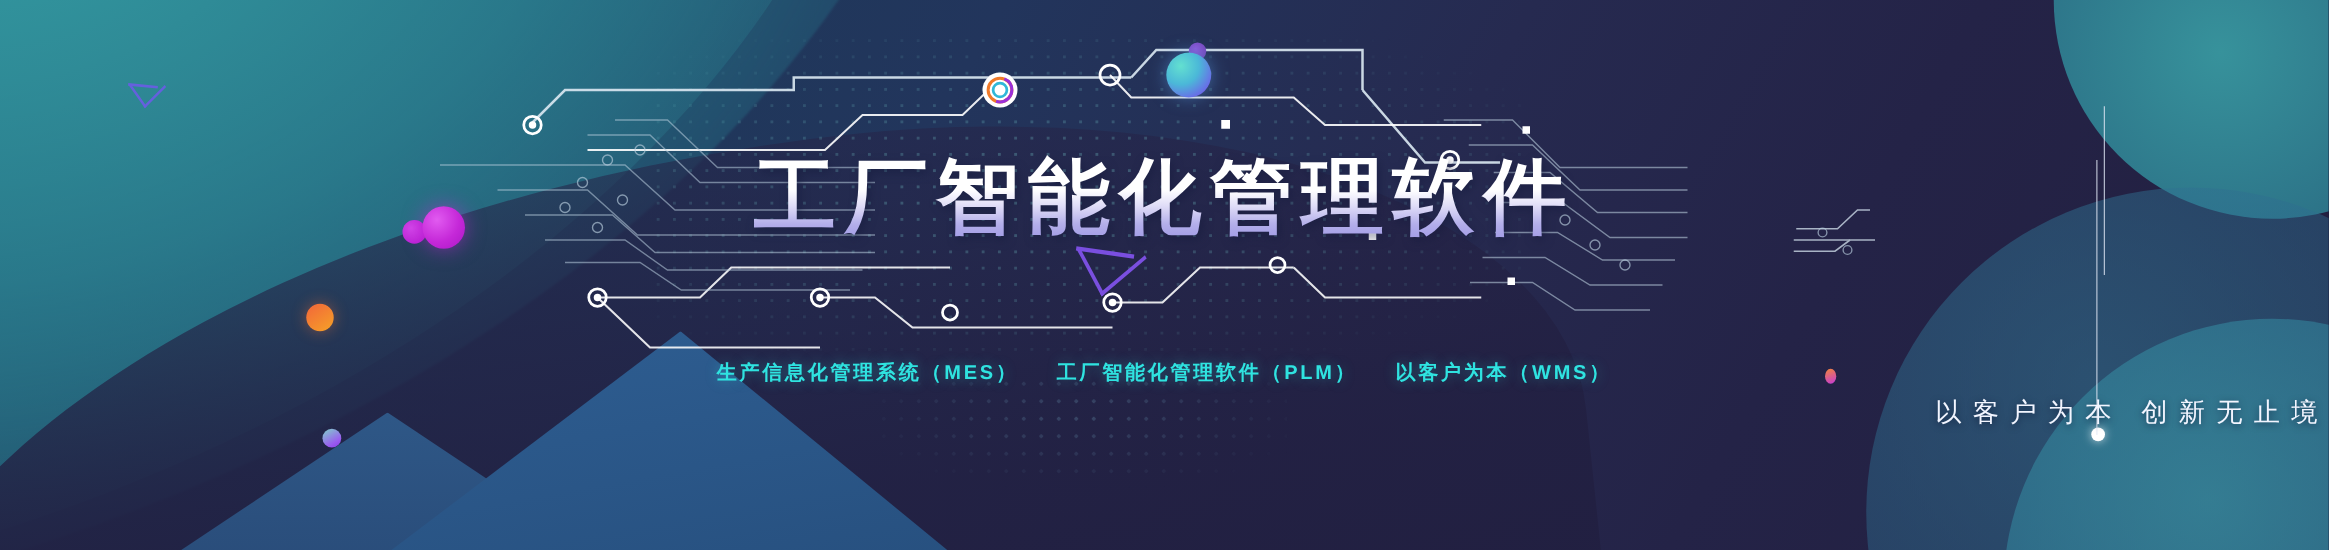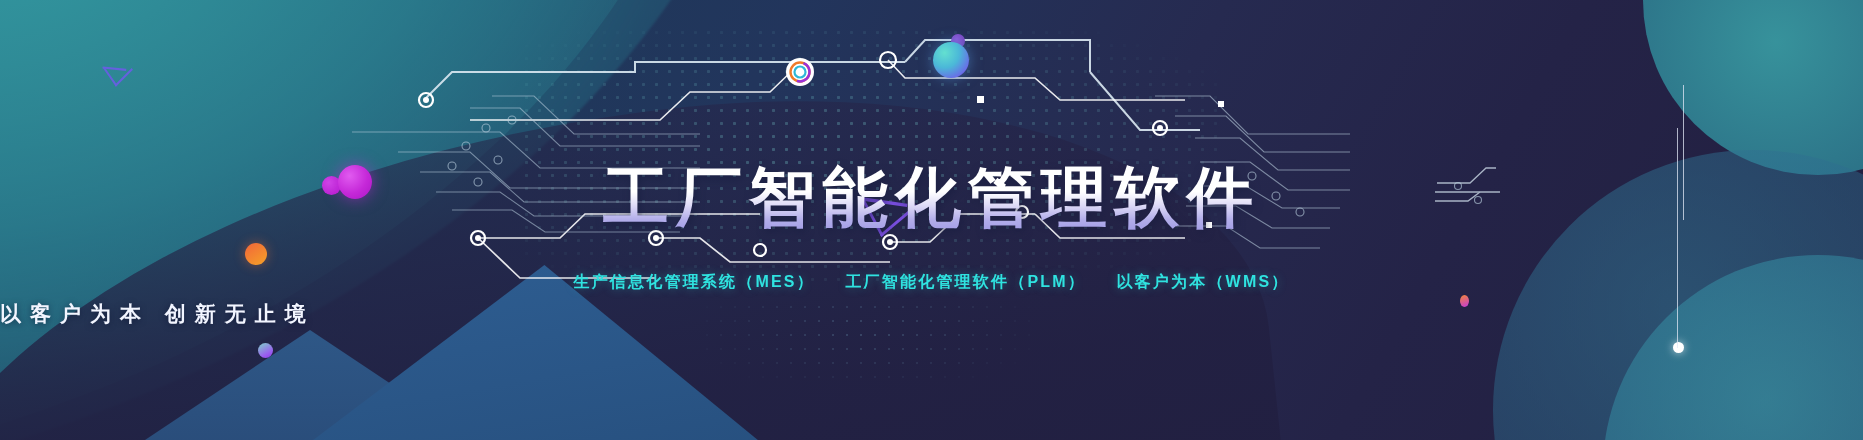--- a/index.html
+++ b/index.html
@@ -196,21 +196,20 @@
 
   
   .circuit { position:absolute; left:0; top:0; width:1863px; height:440px; }
 
   
   .title-wrap {
     position: absolute;
     left: 0; right: 0;
     top: 124px;
     text-align: center;
-    margin-top: 40px;
   }
   .main-title {
     display: inline-block;
     font-size: 66px;
     font-weight: bold;
     letter-spacing: 7px;
     line-height: 1;
     background: linear-gradient(180deg, #ffffff 0%, #ffffff 42%, #dfdcf7 62%, #b3aeea 84%, #a49ee6 100%);
     -webkit-background-clip: text;
     background-clip: text;
@@ -225,31 +224,30 @@
     left: 0; right: 0;
     top: 272px;
     text-align: center;
   }
   .subtitle-item {
     display: inline-block;
     color: #2fe3e0;
     font-size: 16px;
     font-weight: bold;
     letter-spacing: 2.2px;
-    margin: 0 13px;
+    margin: 16px 13px;
     text-shadow: 0 0 10px rgba(47,227,224,.35);
     text-align: right;
   }
 
   .tagline-wrap {
     position: absolute;
     left: 0; right: 0;
-    top: 300px;
-    text-align: left;
-    font-weight: bold;
+    top: 316px;
+    text-align: right;
   }
   .tagline {
     display: inline-block;
     color: #f2f5ff;
     font-size: 21px;
     letter-spacing: 9px;
     text-shadow: 0 1px 6px rgba(10,15,45,.6);
   }
 </style>
 </head>

